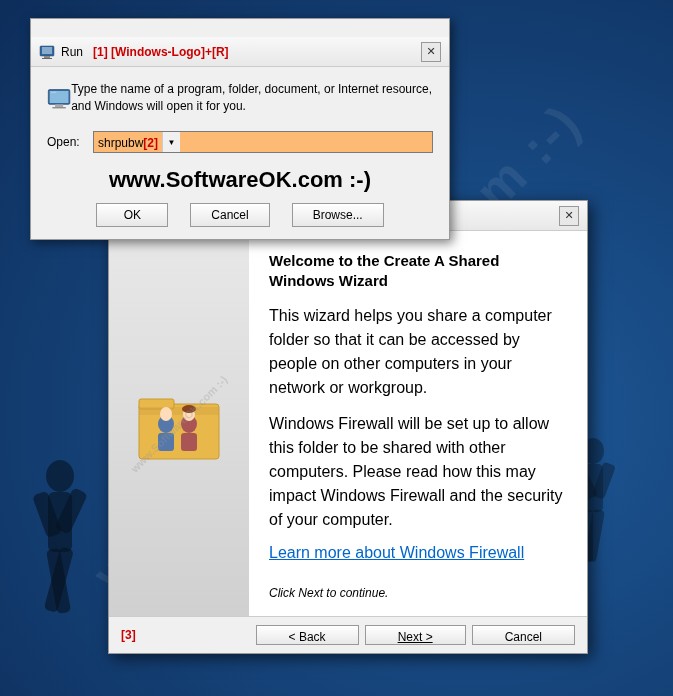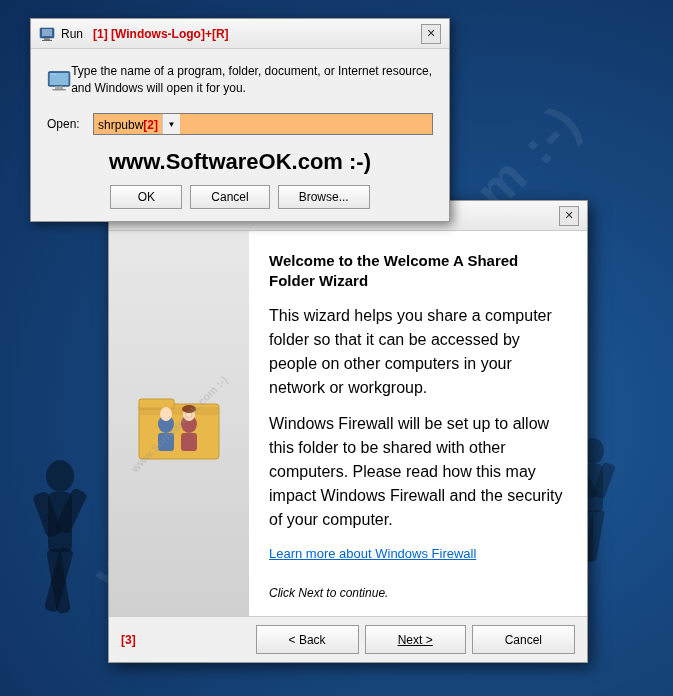--- a/index.html
+++ b/index.html
@@ -73,20 +73,21 @@
       z-index: 10;
     }
     .run-titlebar {
       background: linear-gradient(to bottom, #f8f8f8, #e8e8e8);
       padding: 6px 8px;
       display: flex;
       align-items: center;
       justify-content: space-between;
       border-bottom: 1px solid #ccc;
       height: 30px;
+      margin-top: 18px;
     }
     .run-titlebar-left {
       display: flex;
       align-items: center;
       gap: 6px;
     }
     .run-title {
       font-size: 12px;
       color: #000;
       font-weight: normal;
@@ -159,21 +160,21 @@
       font-size: 22px;
       font-weight: bold;
       color: #000;
       text-align: center;
       margin-bottom: 10px;
       letter-spacing: 0;
     }
     .run-buttons {
       display: flex;
       justify-content: center;
-      gap: 8px;
+      gap: 22px;
     }
     .run-btn {
       padding: 4px 20px;
       font-size: 12px;
       border: 1px solid #999;
       background: linear-gradient(to bottom, #ffffff, #e8e8e8);
       cursor: pointer;
       min-width: 72px;
       height: 24px;
     }
@@ -251,21 +252,21 @@
     }
     .wizard-para {
       font-size: 16px;
       color: #000;
       line-height: 1.5;
       margin-bottom: 12px;
     }
     .wizard-link {
       color: #0066cc;
       text-decoration: underline;
-      font-size: 13px;
+      font-size: 16px;
       cursor: pointer;
     }
     .wizard-continue {
       font-size: 12px;
       color: #000;
       margin-top: 24px;
       font-style: italic;
     }
     .wizard-footer {
       background: #f0f0f0;
@@ -281,21 +282,21 @@
       font-weight: bold;
       font-size: 12px;
       margin-right: auto;
     }
     .wizard-btn {
       padding: 4px 32px;
       font-size: 12px;
       border: 1px solid #999;
       background: linear-gradient(to bottom, #ffffff, #e8e8e8);
       cursor: pointer;
-      height: 29px;
+      height: 20px;
       min-width: 68px;
     }
     .wizard-btn-next {
       text-decoration: underline;
     }
   </style>
 </head>
 <body>
 
 <div class="watermark">
@@ -394,21 +395,21 @@
         <rect x="24" y="54" width="16" height="18" rx="3" fill="#5577aa"></rect>
 
         <ellipse cx="55" cy="45" rx="8" ry="9" fill="#aa5555"></ellipse>
         <ellipse cx="55" cy="35" rx="6" ry="7" fill="#ffddbb"></ellipse>
         <rect x="47" y="54" width="16" height="18" rx="3" fill="#aa5555"></rect>
 
         <ellipse cx="55" cy="30" rx="7" ry="4" fill="#884422"></ellipse>
       </svg>
     </div>
     <div class="wizard-main">
-      <h2 class="wizard-heading">Welcome to the Welcome A Shared Folder Wizard</h2>
+      <h2 class="wizard-heading">Welcome to the Create A Shared Windows Wizard</h2>
       <p class="wizard-para">This wizard helps you share a computer folder so that it can be accessed by people on other computers in your network or workgroup.</p>
       <p class="wizard-para">Windows Firewall will be set up to allow this folder to be shared with other computers. Please read how this may impact Windows Firewall and the security of your computer.</p>
       <a class="wizard-link">Learn more about Windows Firewall</a>
       <p class="wizard-continue">Click Next to continue.</p>
     </div>
   </div>
   <div class="wizard-footer">
     <span class="wizard-step-label">[3]</span>
     <button class="wizard-btn">&lt; Back</button>
     <button class="wizard-btn wizard-btn-next">Next &gt;</button>

